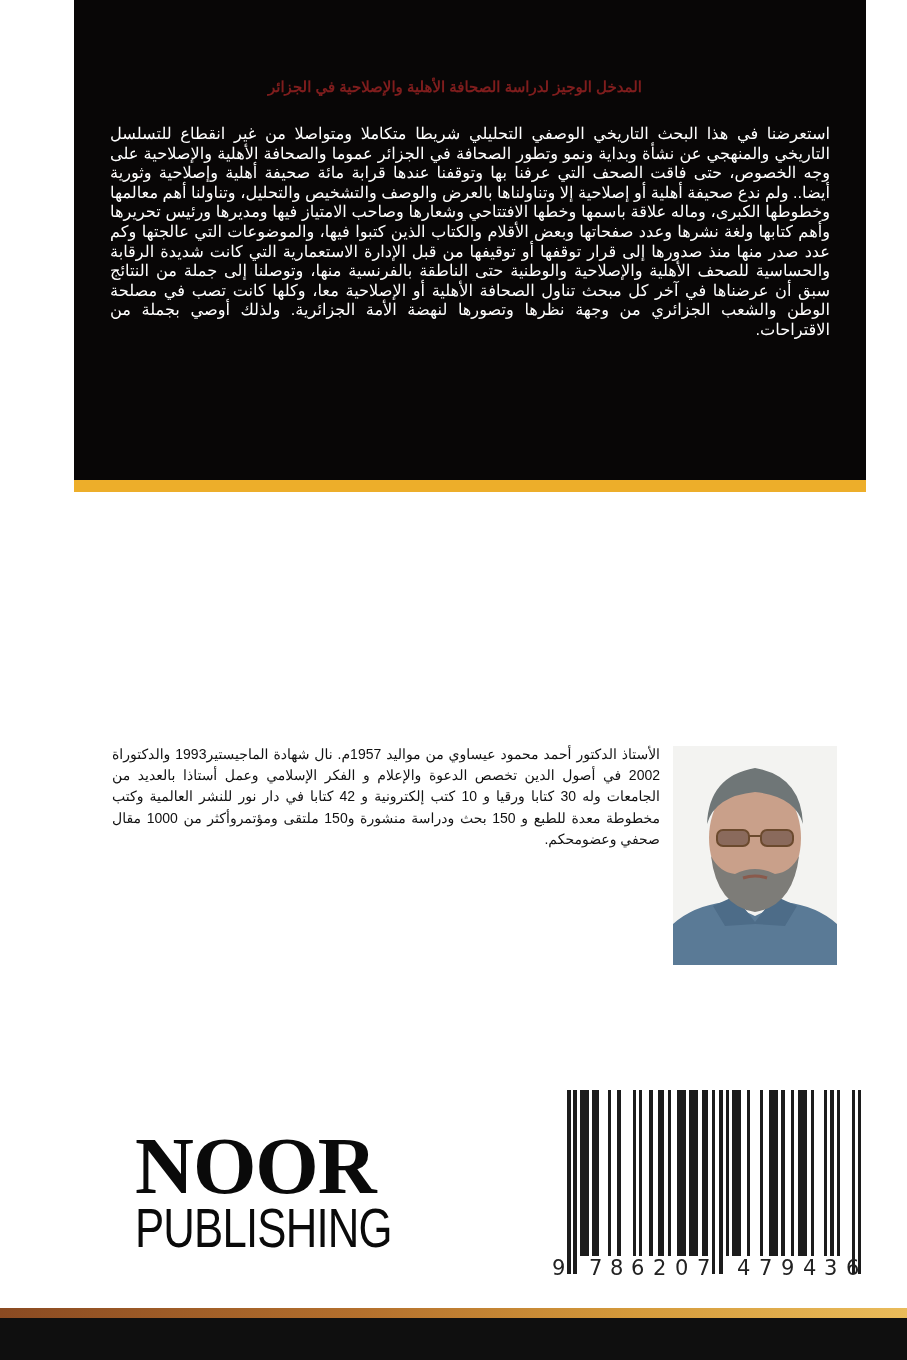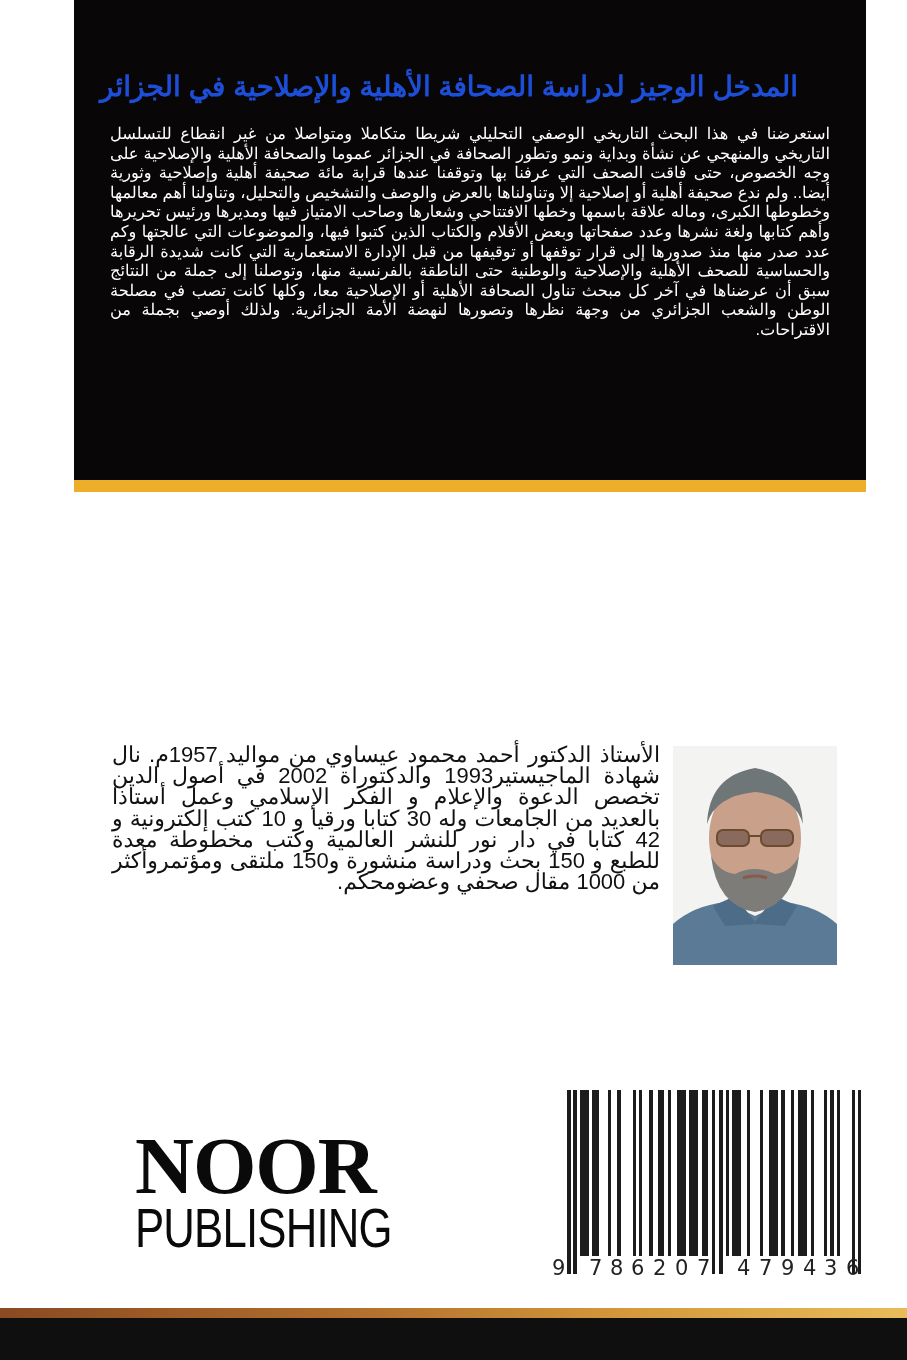--- a/index.html
+++ b/index.html
@@ -1,22 +1,22 @@
 <!DOCTYPE html>
 <html><head>
 <meta charset="utf-8">
 <style>
   html, body { margin:0; padding:0; }
   body { width:907px; height:1360px; background:#ffffff; position:relative; overflow:hidden; font-family:"Liberation Sans", sans-serif; }
   .top-panel { position:absolute; left:74px; top:0; width:792px; height:480px; background:#080606; }
   .gold-stripe { position:absolute; left:74px; top:480px; width:792px; height:12px; background:#EDAE2A; }
-  .title { position:absolute; left:100px; top:72px; width:710px; text-align:left; direction:rtl; color:#1d4ed8; font-weight:bold; font-size:28px; line-height:30px; white-space:nowrap; }
+  .title { position:absolute; left:100px; top:72px; width:710px; text-align:center; direction:rtl; color:#7f1d1d; font-weight:bold; font-size:15px; line-height:30px; white-space:nowrap; }
   .blurb { position:absolute; left:110px; top:124px; width:720px; direction:rtl; text-align:justify; color:#ffffff; font-size:16.2px; line-height:19.6px; }
   .blurb p { margin:0; }
-  .bio { position:absolute; left:112px; top:744px; width:548px; direction:rtl; text-align:justify; color:#111111; font-size:22px; line-height:21.2px; }
+  .bio { position:absolute; left:112px; top:744px; width:548px; direction:rtl; text-align:justify; color:#111111; font-size:14px; line-height:21.2px; }
   .photo { position:absolute; left:673px; top:746px; width:164px; height:219px; background:#f4f4f4; overflow:hidden; }
   .logo { position:absolute; left:135px; top:1130px; }
   .logo-noor { font-family:"Liberation Serif", serif; font-weight:bold; font-size:80px; line-height:72px; letter-spacing:-1px; color:#0a0a0a; transform:scaleX(1.02); transform-origin:left; }
   .logo-pub { font-family:"Liberation Sans", sans-serif; font-size:56px; line-height:56px; color:#0a0a0a; transform:scaleX(0.78); transform-origin:left; letter-spacing:-1px; margin-top:-2px; }
   .barcode { position:absolute; left:555px; top:1088px; width:315px; height:195px; }
   .bar { position:absolute; top:2px; background:#1c1c1c; }
   .barcode-digits { position:absolute; top:1256px; left:555px; width:315px; font-family:"DejaVu Sans", sans-serif; font-size:21px; color:#222; }
   .barcode-digits span { position:absolute; }
   .bottom-band { position:absolute; left:0; top:1308px; width:907px; height:10px; background:linear-gradient(90deg,#8a4a22 0%,#b4702d 40%,#d49a3b 70%,#e9bb5a 100%); }
   .bottom-dark { position:absolute; left:0; top:1318px; width:907px; height:42px; background:#0f0f0f; }

